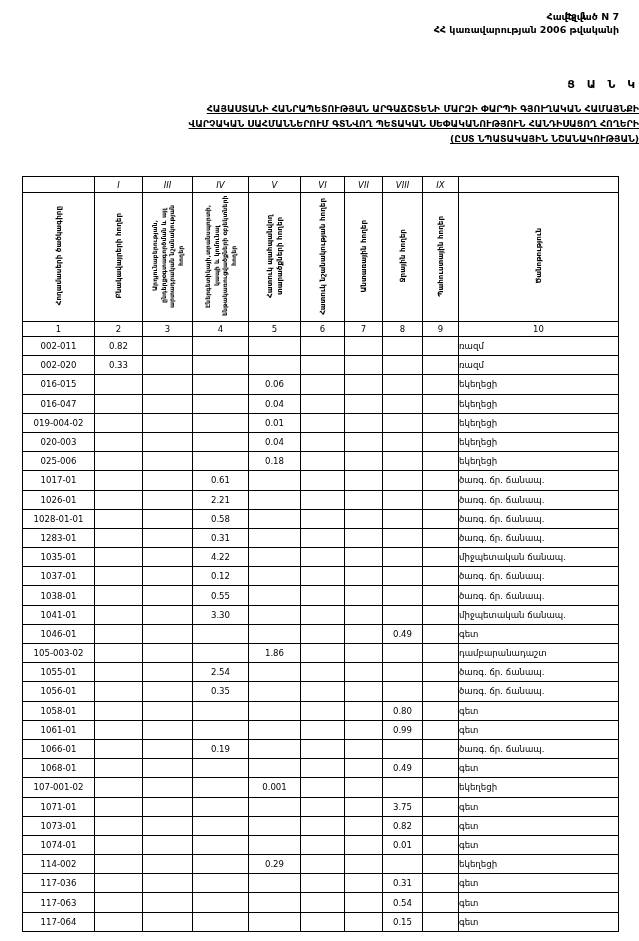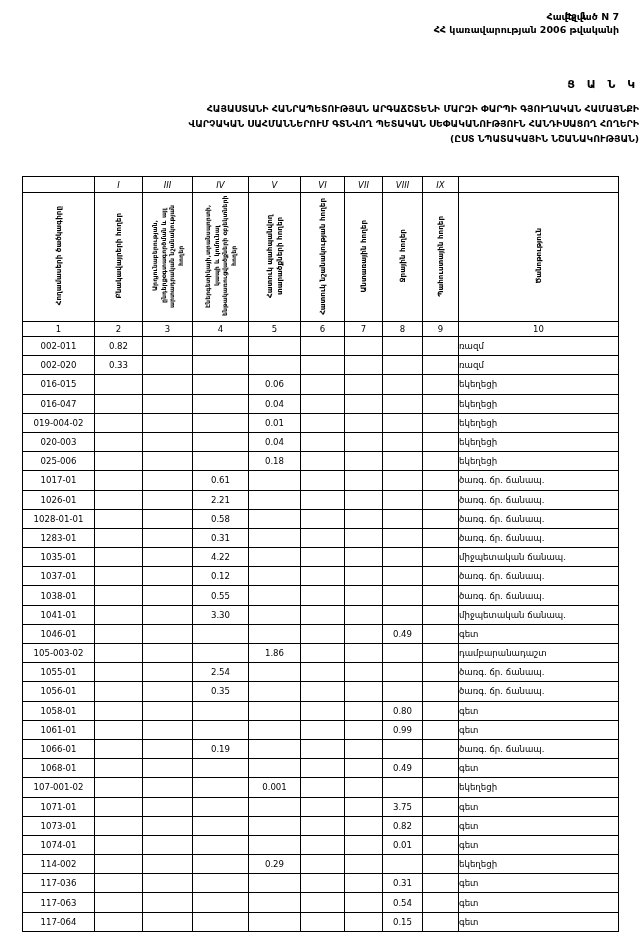--- a/index.html
+++ b/index.html
@@ -47,21 +47,21 @@
     font-size: 11px;
     font-weight: bold;
     letter-spacing: 4px;
     margin-bottom: 10px;
   }
   .title-sub {
     font-size: 9.4px;
     font-weight: bold;
     line-height: 15px;
   }
-  .title-sub div { white-space: nowrap; }
+  .title-sub div { white-space: nowrap; text-decoration: underline; }
 
   
   .tbl-wrap {
     position: absolute;
     top: 176px;
     left: 22px;
     width: 596px;
   }
   table.main {
     border-collapse: collapse;

